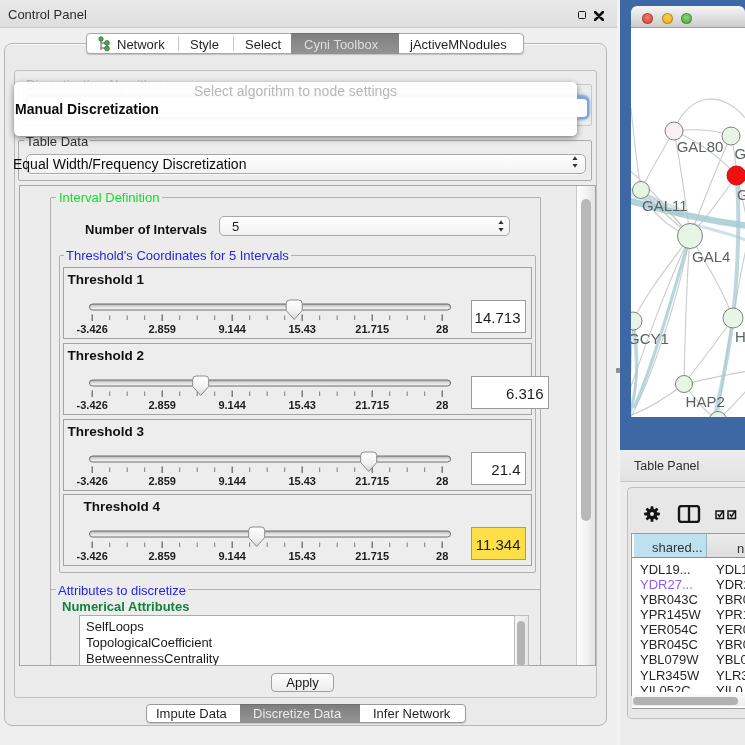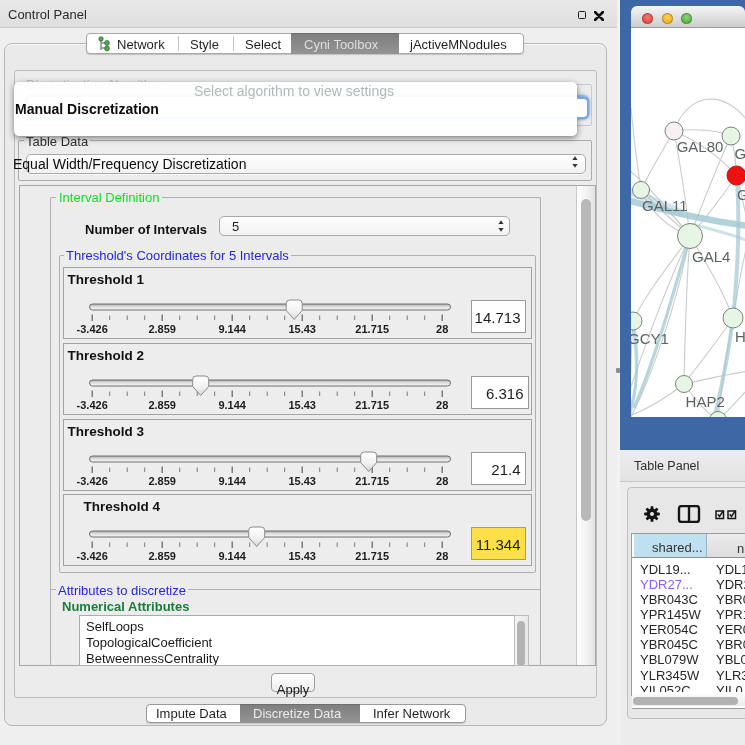--- a/index.html
+++ b/index.html
@@ -130,21 +130,21 @@
       <line x1="379.2" y1="47.5" x2="379.2" y2="54" stroke="#5f5f5f" stroke-width="1.2"></line>
       <text x="29.2" y="66" font-size="11" font-weight="bold" fill="#1c1c1c" text-anchor="middle" font-family="Liberation Sans, sans-serif">-3.426</text>
       <text x="99.2" y="66" font-size="11" font-weight="bold" fill="#1c1c1c" text-anchor="middle" font-family="Liberation Sans, sans-serif">2.859</text>
       <text x="169.2" y="66" font-size="11" font-weight="bold" fill="#1c1c1c" text-anchor="middle" font-family="Liberation Sans, sans-serif">9.144</text>
       <text x="239.2" y="66" font-size="11" font-weight="bold" fill="#1c1c1c" text-anchor="middle" font-family="Liberation Sans, sans-serif">15.43</text>
       <text x="309.2" y="66" font-size="11" font-weight="bold" fill="#1c1c1c" text-anchor="middle" font-family="Liberation Sans, sans-serif">21.715</text>
       <text x="379.2" y="66" font-size="11" font-weight="bold" fill="#1c1c1c" text-anchor="middle" font-family="Liberation Sans, sans-serif">28</text>
       <path d="M 129.7,36.5 L 129.7,43.5 L 137.7,52.5 L 145.7,43.5 L 145.7,36.5 Q 145.7,33 142.2,33 L 133.2,33 Q 129.7,33 129.7,36.5 Z" fill="url(#thm)" stroke="#8a8a8a" stroke-width="1"></path>
     </svg>
 <div class="abs b" style="left:67.5px;top:348px;font-size:13.5px;color:#111;">Threshold 2</div>
-<div class="abs" style="left:471px;top:376px;width:58px;height:33px;background:#ffffff;border:1px solid #9a9a9a;font-size:15px;color:#1c1c1c;text-align:right;padding:8px 4.5px 0 0;">6.316</div>
+<div class="abs" style="left:471px;top:376px;width:78px;height:33px;background:#ffffff;border:1px solid #9a9a9a;font-size:15px;color:#1c1c1c;text-align:right;padding:8px 4.5px 0 0;">6.316</div>
 <svg class="abs" style="left:63px;top:419px;" width="469" height="72" viewBox="0 0 469 72">
       <rect x="0.5" y="0.5" width="468" height="71" fill="#ededed" stroke="#a2a2a2"></rect>
       <rect x="26.5" y="37" width="361" height="6" rx="3" fill="url(#trk)" stroke="#6d6d6d" stroke-width="1"></rect>
       <line x1="29.2" y1="47.5" x2="29.2" y2="54" stroke="#5f5f5f" stroke-width="1.2"></line>
       <line x1="46.7" y1="48.5" x2="46.7" y2="53" stroke="#7a7a7a" stroke-width="1"></line>
       <line x1="64.2" y1="48.5" x2="64.2" y2="53" stroke="#7a7a7a" stroke-width="1"></line>
       <line x1="81.7" y1="48.5" x2="81.7" y2="53" stroke="#7a7a7a" stroke-width="1"></line>
       <line x1="99.2" y1="47.5" x2="99.2" y2="54" stroke="#5f5f5f" stroke-width="1.2"></line>
       <line x1="116.7" y1="48.5" x2="116.7" y2="53" stroke="#7a7a7a" stroke-width="1"></line>
       <line x1="134.2" y1="48.5" x2="134.2" y2="53" stroke="#7a7a7a" stroke-width="1"></line>
@@ -205,28 +205,28 @@
       <path d="M 185.7,36.5 L 185.7,43.5 L 193.7,52.5 L 201.7,43.5 L 201.7,36.5 Q 201.7,33 198.2,33 L 189.2,33 Q 185.7,33 185.7,36.5 Z" fill="url(#thm)" stroke="#8a8a8a" stroke-width="1"></path>
     </svg>
 <div class="abs b" style="left:67.5px;top:499px;font-size:13.5px;color:#111;margin-left:16px;">Threshold 4</div>
 <div class="abs" style="left:471px;top:527px;width:55px;height:33px;background:#fde047;border:1px solid #9a9a9a;font-size:15px;color:#1c1c1c;text-align:right;padding:8px 4.5px 0 0;">11.344</div>
 <div class="abs" style="left:50px;top:589px;width:491px;height:77px;border:1px solid #b0b0b0;border-top-left-radius:2px;border-top-right-radius:2px;border-bottom:none;"></div>
 <div class="abs" style="left:56px;top:583px;font-size:13px;color:#2525e8;background:#ececec;padding:0 2px;">Attributes to discretize</div>
 <div class="abs b" style="left:62px;top:599px;font-size:13px;color:#15803d;">Numerical Attributes</div>
 <div class="abs" style="left:79px;top:615px;width:436px;height:51px;background:#ffffff;border:1px solid #ababab;border-right:none;overflow:hidden;font-size:13px;color:#1a1a1a;line-height:16.1px;padding:3px 0 0 6px;">SelfLoops<br>TopologicalCoefficient<br>BetweennessCentrality</div>
 <div class="abs" style="left:514px;top:615px;width:15px;height:51px;background:linear-gradient(90deg,#f5f5f5,#e8e8e8);border:1px solid #bdbdbd;"></div>
 <div class="abs" style="left:517px;top:621px;width:8px;height:45px;background:#b4b4b4;border-radius:4px;"></div>
-<div class="abs" style="left:271px;top:673px;width:44px;height:19px;background:linear-gradient(#ffffff,#ececec);border:1px solid #9f9f9f;border-radius:4px;font-size:13px;color:#1a1a1a;text-align:center;padding-top:8px;">Apply</div>
+<div class="abs" style="left:271px;top:673px;width:63px;height:19px;background:linear-gradient(#ffffff,#ececec);border:1px solid #9f9f9f;border-radius:4px;font-size:13px;color:#1a1a1a;text-align:center;padding-top:1px;">Apply</div>
 <div class="abs" style="left:146px;top:704px;width:320px;height:19px;background:#ffffff;border:1px solid #9a9a9a;border-radius:4px;box-shadow:0 1px 1px rgba(0,0,0,0.15);overflow:hidden;"></div>
 <div class="abs" style="left:240px;top:704px;width:120px;height:19px;background:linear-gradient(#7f7f7f,#949494);border-top:1px solid #6e6e6e;"></div>
 <div class="abs" style="left:156px;top:706px;font-size:13px;color:#1f1f1f;">Impute Data</div>
 <div class="abs" style="left:253px;top:706px;font-size:13px;color:#ececec;">Discretize Data</div>
 <div class="abs" style="left:373px;top:706px;font-size:13px;color:#1f1f1f;">Infer Network</div>
 <div class="abs" style="left:14px;top:82px;width:563px;height:54px;background:rgba(255,255,255,0.93);border-radius:5px;box-shadow:0 2px 6px rgba(60,60,60,0.65);"></div>
-<div class="abs" style="left:194px;top:83px;font-size:14px;color:#b5b7b9;">Select algorithm to view settings</div>
+<div class="abs" style="left:194px;top:83px;font-size:14px;color:#b5b7b9;">Select algorithm to node settings</div>
 <div class="abs b" style="left:15px;top:101px;font-size:14px;color:#0c0c0c;">Manual Discretization</div>
 <div class="abs" style="left:13px;top:117px;font-size:14px;color:#0c0c0c;margin-top:39px;">Equal Width/Frequency Discretization</div>
 <div class="abs" style="left:576.5px;top:95px;width:16px;height:26px;overflow:hidden;">
       <div class="abs" style="left:-5px;top:1.5px;width:17px;height:22.5px;background:#fdfdfd;border:2.5px solid rgba(100,150,210,0.85);border-radius:5.5px;box-shadow:0 0 3px rgba(100,150,210,0.9);"></div>
     </div>
 <div class="abs" style="left:617px;top:0;width:3px;height:745px;background:#f2f2f2;"></div>
 <div class="abs" style="left:615.5px;top:368px;width:4px;height:5px;background:#8a8f94;border-radius:1px;"></div>
 <div class="abs" style="left:620px;top:0;width:125px;height:450px;background:#3e67a5;"></div>
 <div class="abs" style="left:631px;top:6px;width:114px;height:22px;background:linear-gradient(#f5f5f5,#cdcdcd);border-bottom:1px solid #9b9b9b;border-radius:6px 6px 0 0;"></div>
 <div class="abs" style="left:641.5px;top:12.5px;width:11px;height:11px;border-radius:50%;background:radial-gradient(circle at 50% 35%, #f07a70, #dd4136);border:0.5px solid rgba(0,0,0,0.25);"></div>

